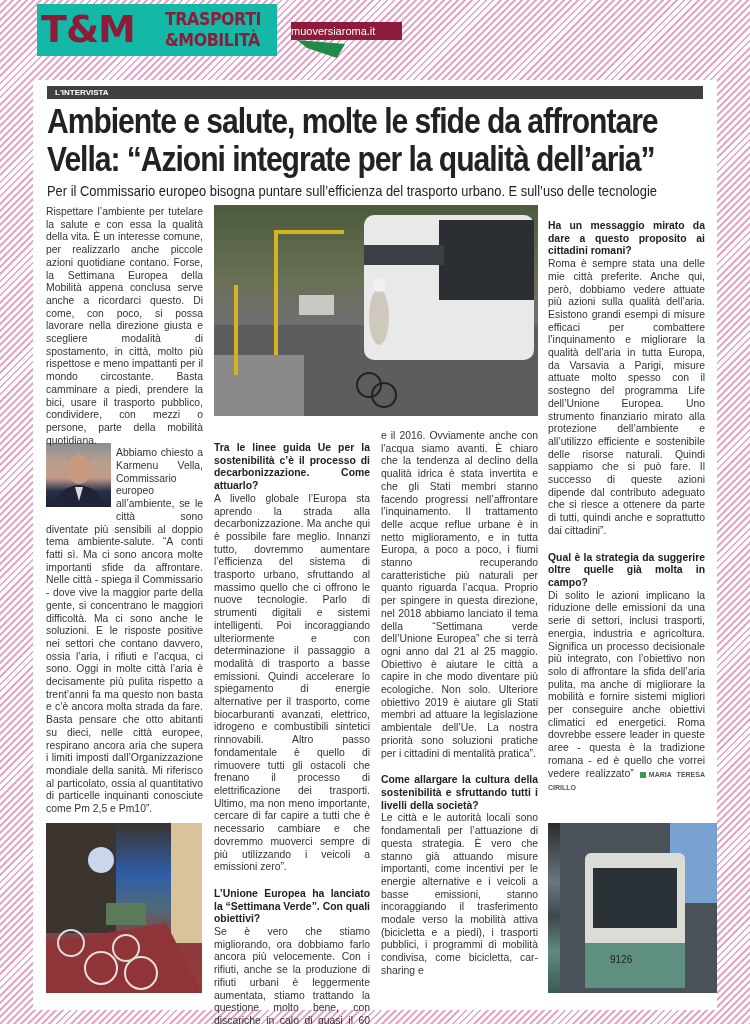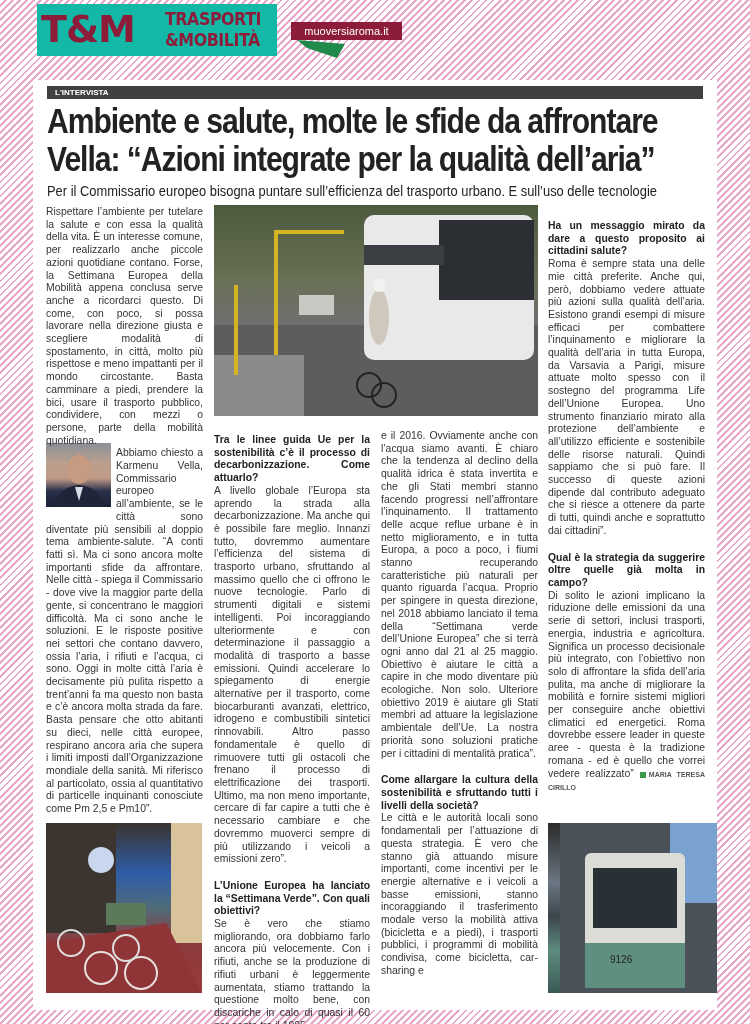--- a/index.html
+++ b/index.html
@@ -3,21 +3,21 @@
 <meta charset="utf-8">
 <style>
   html,body{margin:0;padding:0;}
   body{width:750px;height:1024px;position:relative;overflow:hidden;
     background: repeating-linear-gradient(135deg,#fff 0 3px,#e9a6cb 3px 5px);
     font-family:"Liberation Sans",sans-serif;}
   .paper{position:absolute;left:33px;top:80px;width:684px;height:930px;background:#fff;}
   .logo{position:absolute;left:37px;top:4px;width:240px;height:52px;background:#14b8a6;}
   .logo .tm{position:absolute;left:4px;top:2px;font-family:"DejaVu Sans",sans-serif;font-weight:bold;font-size:38px;color:#8c1c3a;letter-spacing:-1px;line-height:46px;}
   .logo .brand{position:absolute;left:128px;top:4px;font-family:"DejaVu Sans",sans-serif;font-weight:bold;color:#8c1c3a;font-size:18px;line-height:21px;letter-spacing:-0.5px;transform:scaleX(.88);transform-origin:left;}
-  .site{position:absolute;left:291px;top:22px;width:111px;height:18px;background:#8c1c3a;color:#fff;font-size:11px;line-height:18px;text-align:center;}
+  .site{position:absolute;left:291px;top:22px;width:111px;height:18px;background:#8c1c3a;color:#fff;font-size:11px;line-height:18px;}
   .site-flag{position:absolute;left:297px;top:40px;width:48px;height:18px;}
   .section-bar{position:absolute;left:47px;top:86px;width:656px;height:13px;background:#404040;color:#fff;font-size:8px;font-weight:bold;line-height:13px;padding-left:8px;box-sizing:border-box;}
   .headline{position:absolute;left:47px;top:102px;width:670px;font-family:"Liberation Sans Narrow","Liberation Sans",sans-serif;font-weight:bold;font-size:35px;line-height:38px;color:#222;letter-spacing:-1.2px;transform:scaleX(.86);transform-origin:left;white-space:nowrap;}
   .subhead{position:absolute;left:47px;top:182px;width:760px;font-size:15px;color:#222;transform:scaleX(.86);transform-origin:left;white-space:nowrap;}
   .col{position:absolute;font-size:10.4px;line-height:12.7px;color:#333;text-align:justify;font-family:"Liberation Sans",sans-serif;}
   .col p{margin:0;}
   .col .q{font-weight:bold;color:#222;margin-top:8px;}
   .c1{left:46px;top:206px;width:157px;}
   .c2{left:214px;top:430px;width:156px;}
   .c3{left:381px;top:430px;width:157px;}
@@ -81,34 +81,34 @@
     <path d="M29 44 L33 58 L37 44Z" fill="#d9dde6"></path>
   </svg>
 </div>
 
 <div class="col c1" data-name="article-column-1">
   <p data-name="intro-paragraph">Rispettare l’ambiente per tutelare la salute e con essa la qualità della vita. È un interesse comune, per realizzarlo anche piccole azioni quotidiane contano. Forse, la Settimana Europea della Mobilità appena conclusa serve anche a ricordarci questo. Di come, con poco, si possa lavorare nella direzione giusta e scegliere modalità di spostamento, in città, molto più rispettose e meno impattanti per il mondo circostante. Basta camminare a piedi, prendere la bici, usare il trasporto pubblico, condividere, con mezzi o persone, parte della mobilità quotidiana.</p>
   <p data-name="vella-intro-paragraph" style="margin-top:0;text-indent:0;">Abbiamo chiesto a Karmenu Vella, Commissario europeo all’ambiente, se le città sono diventate più sensibili al doppio tema ambiente-salute. “A conti fatti sì. Ma ci sono ancora molte importanti sfide da affrontare. Nelle città - spiega il Commissario - dove vive la maggior parte della gente, si concentrano le maggiori difficoltà. Ma ci sono anche le soluzioni. E le risposte positive nei settori che contano davvero, ossia l’aria, i rifiuti e l’acqua, ci sono. Oggi in molte città l’aria è decisamente più pulita rispetto a trent’anni fa ma questo non basta e c’è ancora molta strada da fare. Basta pensare che otto abitanti su dieci, nelle città europee, respirano ancora aria che supera i limiti imposti dall’Organizzazione mondiale della sanità. Mi riferisco al particolato, ossia al quantitativo di particelle inquinanti conosciute come Pm 2,5 e Pm10”.</p>
 </div>
 
 <div class="col c2" data-name="article-column-2">
-  <p class="q" style="margin-top:4px" data-name="question-1">Tra le linee guida Ue per la sostenibilità c’è il processo di decarbonizzazione. Come attuarlo?</p>
+  <p class="q" style="margin-top:12px" data-name="question-1">Tra le linee guida Ue per la sostenibilità c’è il processo di decarbonizzazione. Come attuarlo?</p>
   <p data-name="answer-1">A livello globale l’Europa sta aprendo la strada alla decarbonizzazione. Ma anche qui è possibile fare meglio. Innanzi tutto, dovremmo aumentare l’efficienza del sistema di trasporto urbano, sfruttando al massimo quello che ci offrono le nuove tecnologie. Parlo di strumenti digitali e sistemi intelligenti. Poi incoraggiando ulteriormente e con determinazione il passaggio a modalità di trasporto a basse emissioni. Quindi accelerare lo spiegamento di energie alternative per il trasporto, come biocarburanti avanzati, elettrico, idrogeno e combustibili sintetici rinnovabili. Altro passo fondamentale è quello di rimuovere tutti gli ostacoli che frenano il processo di elettrificazione dei trasporti. Ultimo, ma non meno importante, cercare di far capire a tutti che è necessario cambiare e che dovremmo muoverci sempre di più utilizzando i veicoli a emissioni zero”.</p>
   <p class="q" style="margin-top:14px" data-name="question-2">L’Unione Europea ha lanciato la “Settimana Verde”. Con quali obiettivi?</p>
   <p data-name="answer-2-part-1">Se è vero che stiamo migliorando, ora dobbiamo farlo ancora più velocemente. Con i rifiuti, anche se la produzione di rifiuti urbani è leggermente aumentata, stiamo trattando la questione molto bene, con discariche in calo di quasi il 60 per cento tra il 1995</p>
 </div>
 
 <div class="col c3" data-name="article-column-3">
   <p data-name="answer-2-part-2">e il 2016. Ovviamente anche con l’acqua siamo avanti. È chiaro che la tendenza al declino della qualità idrica è stata invertita e che gli Stati membri stanno facendo progressi nell’affrontare l’inquinamento. Il trattamento delle acque reflue urbane è in netto miglioramento, e in tutta Europa, a poco a poco, i fiumi stanno recuperando caratteristiche più naturali per quanto riguarda l’acqua. Proprio per spingere in questa direzione, nel 2018 abbiamo lanciato il tema della “Settimana verde dell’Unione Europea” che si terrà ogni anno dal 21 al 25 maggio. Obiettivo è aiutare le città a capire in che modo diventare più ecologiche. Non solo. Ulteriore obiettivo 2019 è aiutare gli Stati membri ad attuare la legislazione ambientale dell’Ue. La nostra priorità sono soluzioni pratiche per i cittadini di mentalità pratica”.</p>
   <p class="q" style="margin-top:14px" data-name="question-3">Come allargare la cultura della sostenibilità e sfruttando tutti i livelli della società?</p>
   <p data-name="answer-3-part-1">Le città e le autorità locali sono fondamentali per l’attuazione di questa strategia. È vero che stanno già attuando misure importanti, come incentivi per le energie alternative e i veicoli a basse emissioni, stanno incoraggiando il trasferimento modale verso la mobilità attiva (bicicletta e a piedi), i trasporti pubblici, i programmi di mobilità condivisa, come bicicletta, car-sharing e</p>
 </div>
 
 <div class="col c4" data-name="article-column-4">
-  <p class="q" style="margin-top:14px" data-name="question-4">Ha un messaggio mirato da dare a questo proposito ai cittadini salute?</p>
+  <p class="q" style="margin-top:14px" data-name="question-4">Ha un messaggio mirato da dare a questo proposito ai cittadini romani?</p>
   <p data-name="answer-4">Roma è sempre stata una delle mie città preferite. Anche qui, però, dobbiamo vedere attuate più azioni sulla qualità dell’aria. Esistono grandi esempi di misure efficaci per combattere l’inquinamento e migliorare la qualità dell’aria in tutta Europa, da Varsavia a Parigi, misure attuate molto spesso con il sostegno del programma Life dell’Unione Europea. Uno strumento finanziario mirato alla protezione dell’ambiente e all’utilizzo efficiente e sostenibile delle risorse naturali. Quindi sappiamo che si può fare. Il successo di queste azioni dipende dal contributo adeguato che si riesce a ottenere da parte di tutti, quindi anche e soprattutto dai cittadini”.</p>
   <p class="q" style="margin-top:14px" data-name="question-5">Qual è la strategia da suggerire oltre quelle già molta in campo?</p>
   <p data-name="answer-5"><span data-name="answer-5-text">Di solito le azioni implicano la riduzione delle emissioni da una serie di settori, inclusi trasporti, energia, industria e agricoltura. Significa un processo decisionale più integrato, con l’obiettivo non solo di affrontare la sfida dell’aria pulita, ma anche di migliorare la mobilità e fornire sistemi migliori per conseguire anche obiettivi climatici ed energetici. Roma dovrebbe essere leader in queste aree - questa è la tradizione romana - ed è quello che vorrei vedere realizzato”</span> <span class="byline" data-name="author-byline"><span class="sq" data-name="byline-square-icon"></span><span data-name="author-name">MARIA TERESA CIRILLO</span></span></p>
 </div>
 
 <div class="photo ph-bike" data-name="bike-lane-photo">
   <svg width="156" height="170" viewBox="0 0 156 170" data-name="bike-lane-illustration">
     <rect x="0" y="0" width="70" height="110" fill="#3b342f"></rect>
     <rect x="125" y="0" width="31" height="120" fill="#d8c39b"></rect>
     <polygon points="0,120 120,100 156,170 0,170" fill="#8f3537"></polygon>

